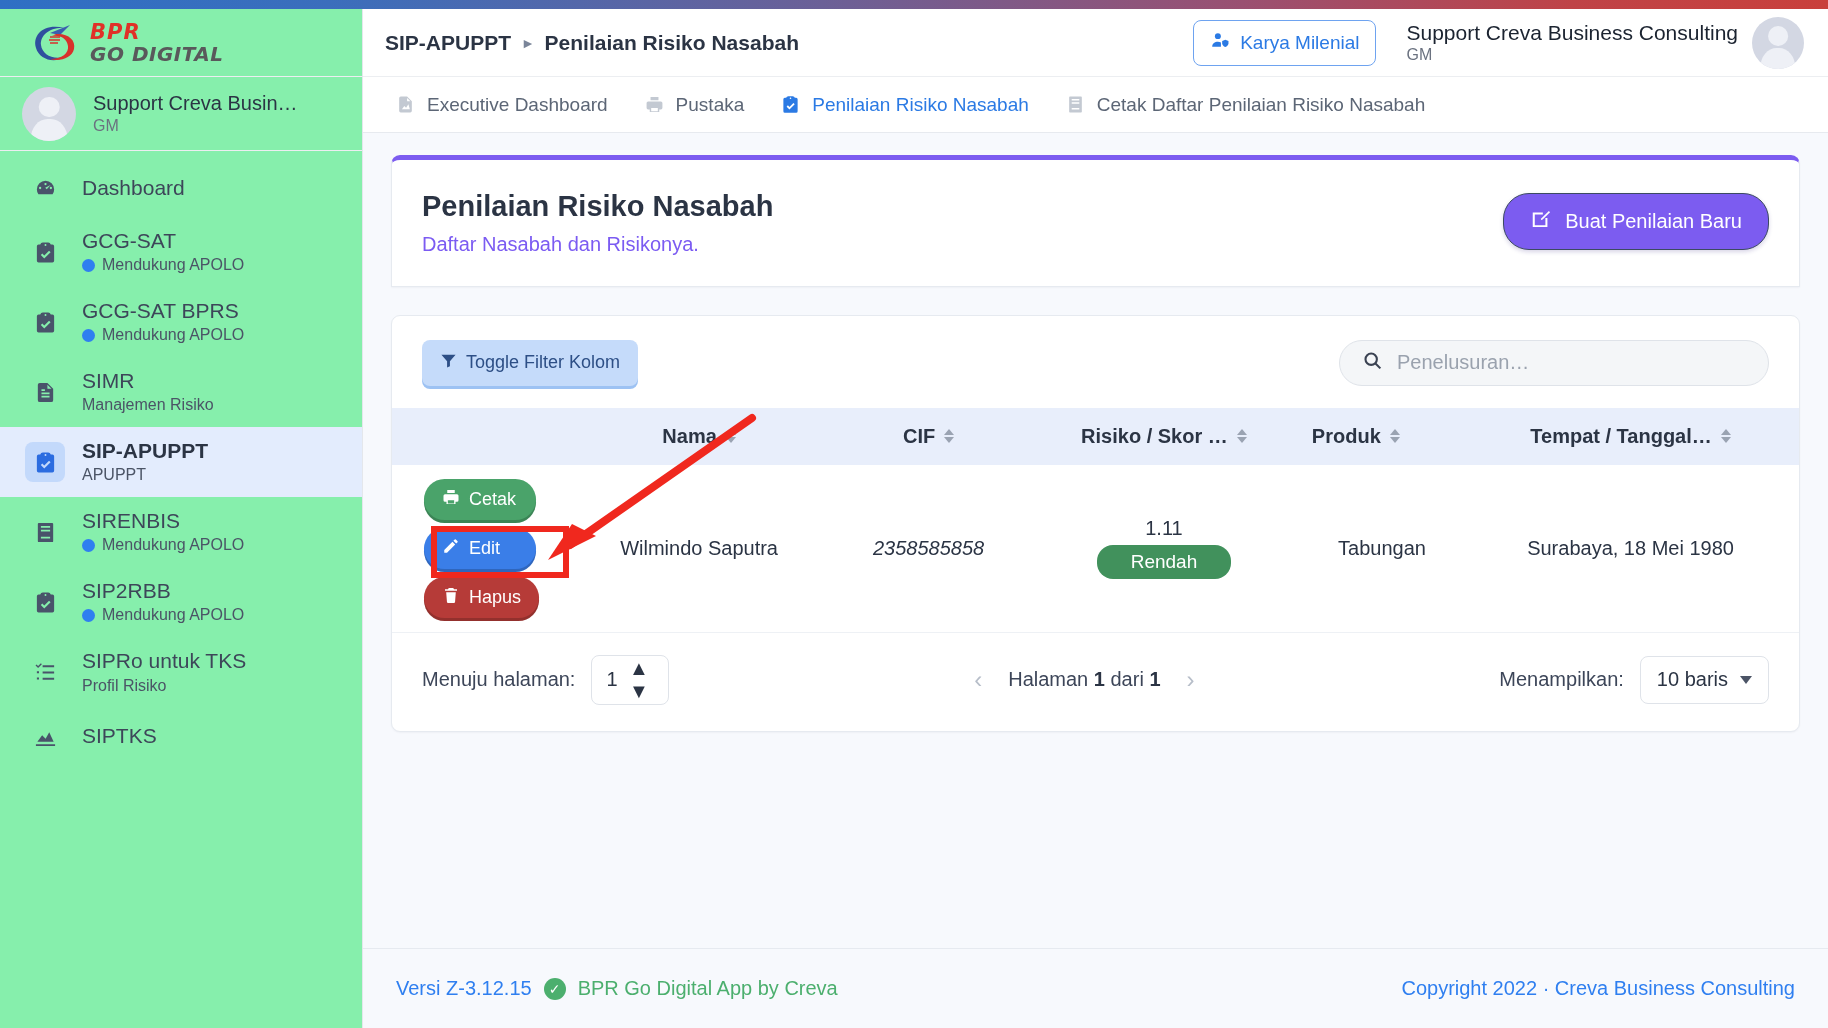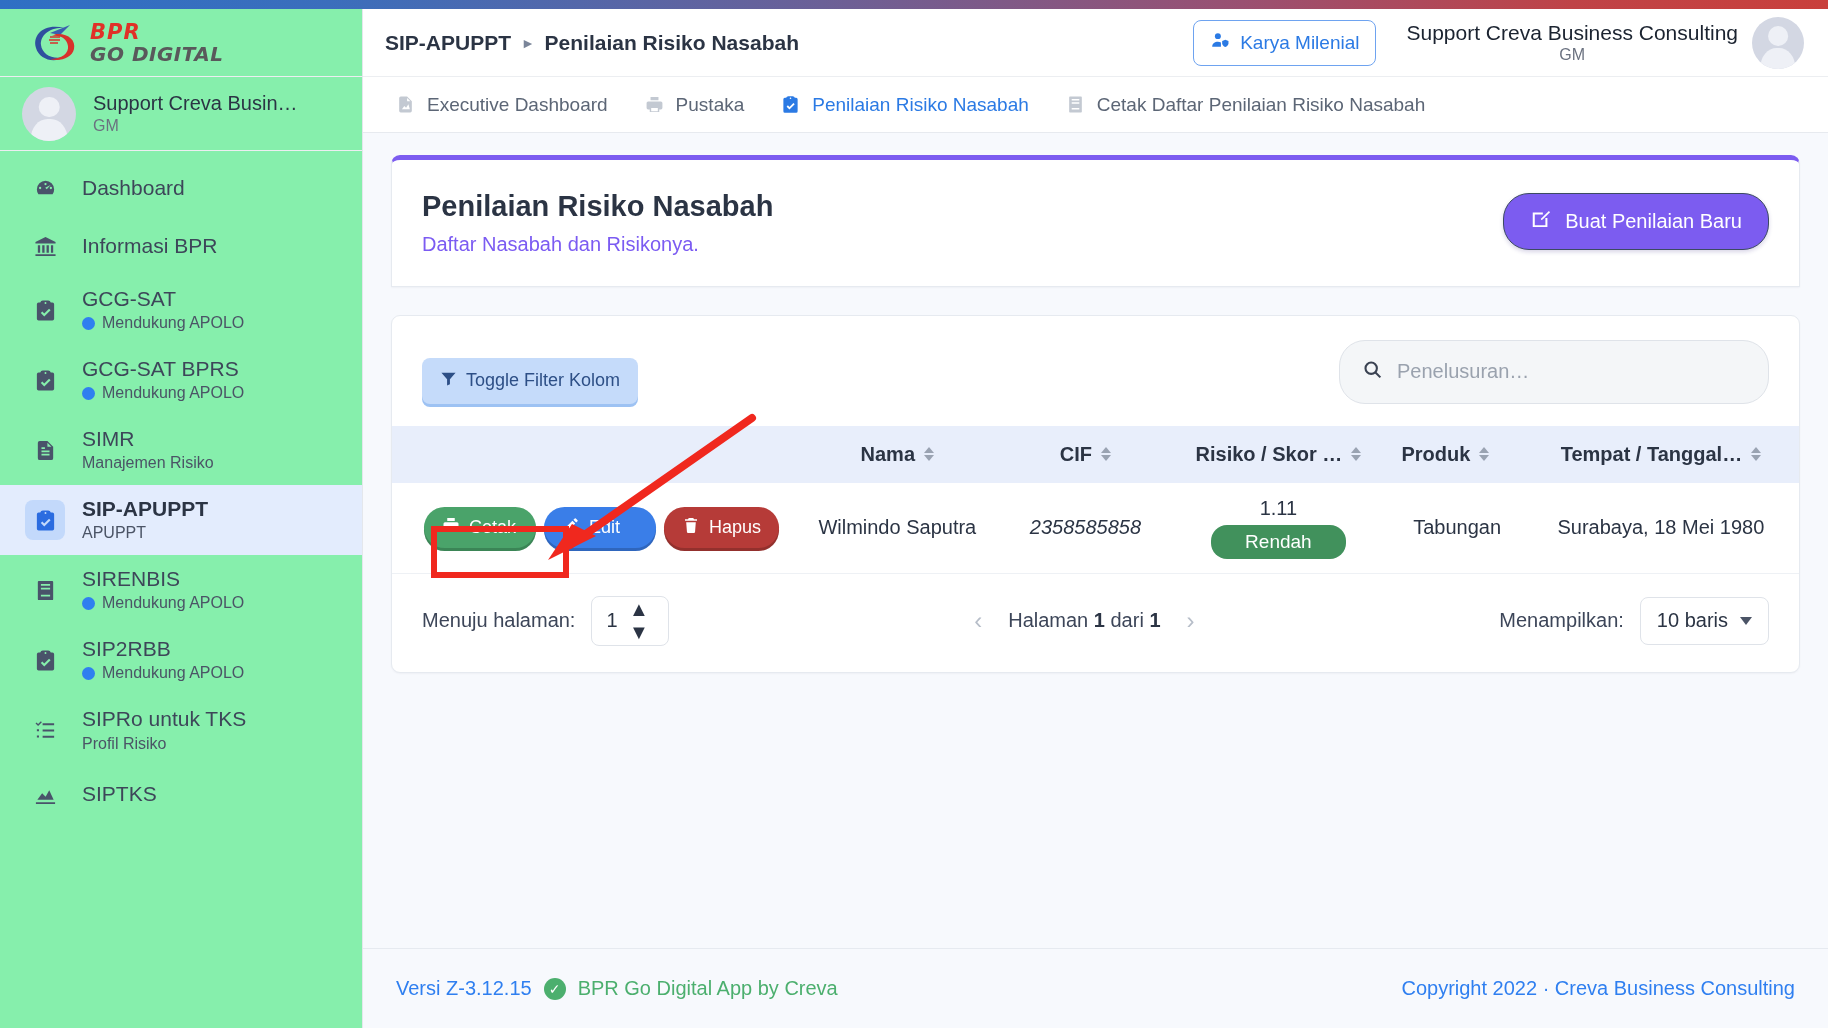--- a/index.html
+++ b/index.html
@@ -97,21 +97,21 @@
   .bc-caret { color: #7a8599; font-size: 15px; }
   .bc-current { font-weight: 600; }
   .topbar-spacer { flex: 1 1 auto; }
   .pill-btn {
     border: 1.6px solid #6ea3f0; border-radius: 8px; color: #2b7ae4;
     font-size: 19px; padding: 9px 16px; display: flex; align-items: center; gap: 9px;
     background: #fff; cursor: pointer; white-space: nowrap;
   }
   .pill-btn svg { width: 21px; height: 21px; fill: #2b7ae4; }
   .topuser { display: flex; align-items: center; gap: 14px; margin-left: 30px; }
-  .topuser-txt { text-align: center; }
+  .topuser-txt { text-align: left; }
   .topuser-name { font-size: 21px; color: #1b2330; line-height: 1.2; }
   .topuser-role { font-size: 16px; color: #6b7280; line-height: 1.3; }
   .topuser .avatar-circle { width: 52px; height: 52px; flex: 0 0 52px; }
 
   .tabsbar {
     background: #fff; height: 56px; flex: 0 0 56px;
     display: flex; align-items: center; gap: 36px; padding-left: 32px;
     border-bottom: 1px solid #e7eaef;
   }
   .tab { display: flex; align-items: center; gap: 11px; font-size: 19px; color: #5c6676; cursor: pointer; white-space: nowrap;}
@@ -142,21 +142,21 @@
   .tablecard { margin-top: 28px; padding: 0; }
   .table-toolbar { display: flex; align-items: flex-end; padding: 24px 30px 22px 30px; }
   .toggle-filter {
     background: #c5dbfa; color: #2d4f86; border: none; border-radius: 8px;
     font-size: 18px; padding: 12px 18px; display: flex; align-items: center; gap: 9px;
     cursor: pointer; box-shadow: 0 3px 0 #9dc2f3;
   }
   .toggle-filter svg { width: 17px; height: 17px; fill: #2d4f86; }
   .toolbar-spacer { flex: 1 1 auto; }
   .searchbox {
-    width: 430px; height: 64px; border: 1.4px solid #dfe3e9; border-radius: 26px;
+    width: 430px; height: 46px; border: 1.4px solid #dfe3e9; border-radius: 26px;
     background: #f4f6f8; display: flex; align-items: center; gap: 14px; padding: 0 22px;
   }
   .searchbox svg { width: 21px; height: 21px; fill: none; stroke: #3a4252; stroke-width: 2.4; flex: 0 0 21px;}
   .searchbox input {
     border: none; outline: none; background: transparent; font-size: 20px; color: #333b49;
     font-family: "Liberation Sans", sans-serif; width: 100%;
   }
   .searchbox input::placeholder { color: #9aa2ae; }
 
   table { width: 100%; border-collapse: collapse; }
@@ -165,21 +165,21 @@
     font-size: 20px; color: #2b3444; font-weight: 700; padding: 17px 10px;
     white-space: nowrap;
   }
   .th-inner { display: inline-flex; align-items: center; gap: 9px; }
   .sort-ico { display: inline-flex; flex-direction: column; gap: 2px; }
   .sort-ico i { display: block; width: 0; height: 0; border-left: 5px solid transparent; border-right: 5px solid transparent; }
   .sort-ico i.up { border-bottom: 6px solid #9aa3b2; }
   .sort-ico i.dn { border-top: 6px solid #9aa3b2; }
   tbody td { padding: 14px 10px; font-size: 20px; color: #2b3444; border-bottom: 1px solid #eef1f5; }
   .col-actions { width: 175px; }
-  .act-col { display: flex; flex-direction: row; gap: 8px; align-items: flex-start; padding-left: 22px;}
+  .act-col { display: flex; flex-direction: column; gap: 8px; align-items: flex-start; padding-left: 22px;}
   .act-btn {
     border-radius: 22px; color: #fff; font-size: 18px; border: none;
     padding: 9px 18px; display: inline-flex; align-items: center; gap: 9px; cursor: pointer;
     min-width: 112px;
   }
   .act-btn svg { width: 18px; height: 18px; fill: #fff; }
   .act-cetak { background: #4aa濃; }
   .act-cetak { background: #4aa36a; box-shadow: 0 3px 0 #3b8556; }
   .act-edit  { background: #3a7ee8; box-shadow: 0 3px 0 #2f66bd; }
   .act-hapus { background: #b63b38; box-shadow: 0 3px 0 #93302d; }
@@ -265,30 +265,20 @@
 
       <nav class="nav" id="nav-container">
           <div class="nav-item">
             <span class="nav-ico">
               <svg viewBox="0 0 24 24">
                 <path d="M12 4a9 9 0 00-9 9 8.9 8.9 0 001.6 5.1h14.8A8.9 8.9 0 0021 13a9 9 0 00-9-9zm5.3 4.4l-4 4.3-1.6-1.5zM6.4 10.3a1.2 1.2 0 110 2.4 1.2 1.2 0 010-2.4zm11.2 0a1.2 1.2 0 110 2.4 1.2 1.2 0 010-2.4zM12 6.2a1.2 1.2 0 110 2.4 1.2 1.2 0 010-2.4z"></path>
               </svg>
             </span>
             <div class="nav-text">
               <div class="nav-label">Dashboard</div>
-            </div>
-          </div>
-          <div class="nav-item">
-            <span class="nav-ico">
-              <svg viewBox="0 0 24 24">
-                <path d="M12 2L1.5 7.3v1.6h21V7.3zM4 10.6v8H6.4v-8zm4.6 0v8H11v-8zm4.5 0v8h2.4v-8zm4.6 0v8H20v-8zM1.5 20.2V22h21v-1.8z"></path>
-              </svg>
-            </span>
-            <div class="nav-text">
-              <div class="nav-label">Informasi BPR</div>
             </div>
           </div>
           <div class="nav-item">
             <span class="nav-ico">
               <svg viewBox="0 0 24 24">
                 <path d="M9.2 1.6a2.8 2.8 0 00-2.7 2H5A1.9 1.9 0 003 5.5v15A1.9 1.9 0 005 22.4h14a1.9 1.9 0 002-1.9v-15a1.9 1.9 0 00-2-1.9h-1.5a2.8 2.8 0 00-2.7-2zm2.8 1.6a1 1 0 110 2 1 1 0 010-2zm-1.3 15.1l-3.6-3.6 1.6-1.6 2 2 5-5 1.6 1.6z"></path>
               </svg>
             </span>
             <div class="nav-text">
               <div class="nav-label">GCG-SAT</div>

